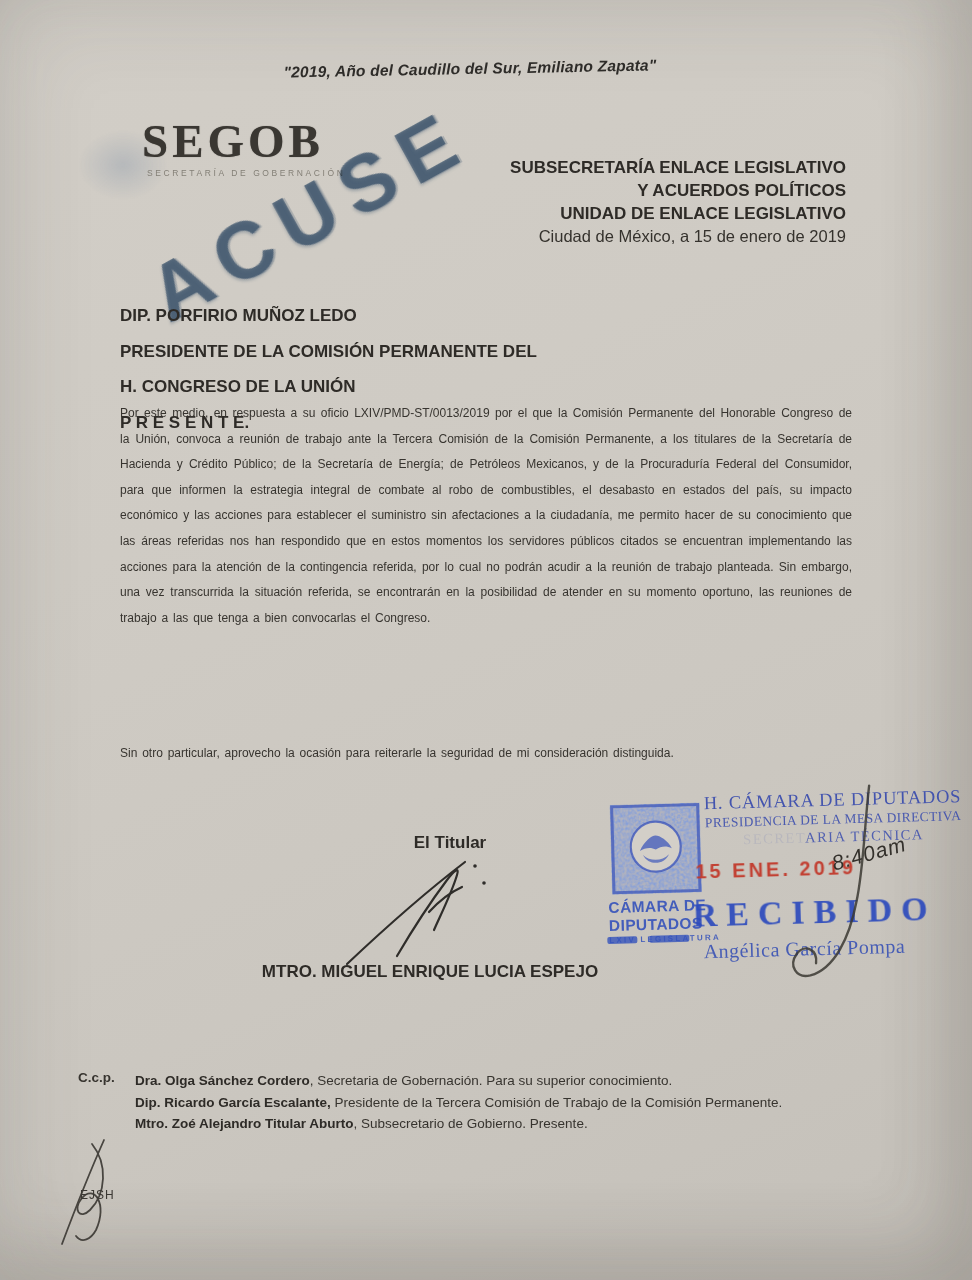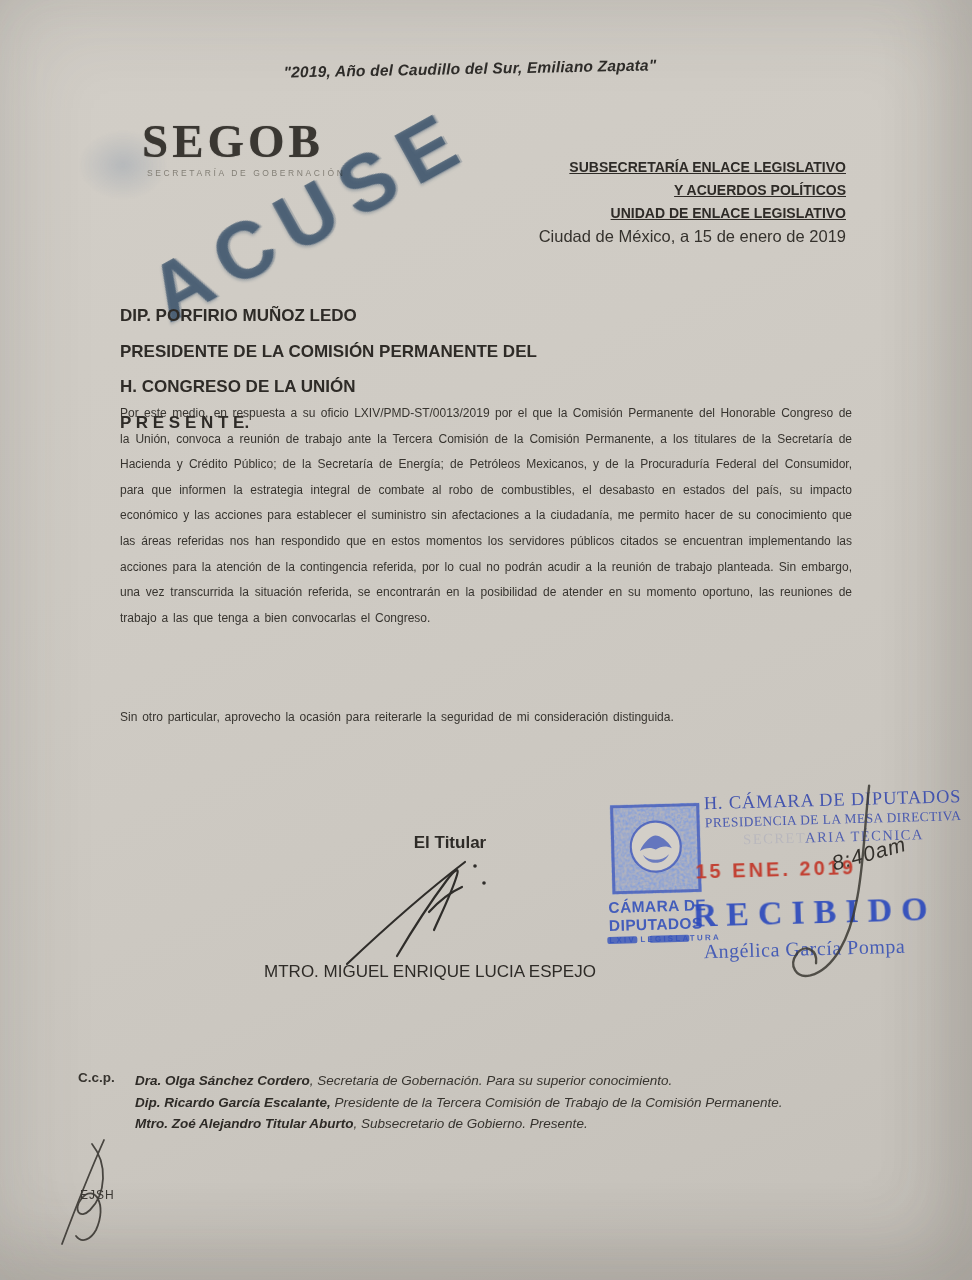--- a/index.html
+++ b/index.html
@@ -31,38 +31,38 @@
 
   
   .acuse { top:165px; left:128px; width:362px; height:100px; text-align:center;
     transform:rotate(-29deg); mix-blend-mode:multiply; }
   .acuse span { font-weight:bold; font-size:80px; letter-spacing:14px; line-height:100px;
     color:rgba(66,99,135,0.72); filter:blur(0.4px);
     text-shadow:2px 1px 0 rgba(66,99,135,0.25), -1px 2px 3px rgba(66,99,135,0.3); }
 
   
   .letterhead { top:156px; right:126px; width:460px; text-align:right; }
-  .lh-bold { font-weight:bold; font-size:14px; line-height:23px; color:#2e2b27;text-decoration:underline; }
+  .lh-bold { font-weight:bold; font-size:17px; line-height:23px; color:#2e2b27; }
   .lh-reg  { font-size:16.5px; line-height:23px; color:#35322d; }
 
   
   .addressee { top:292px; left:120px; width:640px; }
   .addressee div { font-weight:bold; font-size:17px; line-height:23.5px; color:#2e2b27;margin-top:12px; }
 
   
   .bodyp { left:120px; width:732px; font-size:12px; line-height:25.6px; text-align:justify;
     color:#37342f; word-spacing:1.5px; }
   .p1 { top:401px; }
-  .p2 { top:705px; }
+  .p2 { top:741px; }
 
   
   .titular { top:833px; left:310px; width:280px; text-align:center;
     font-weight:bold; font-size:17px; color:#2e2b27; }
   .sig-name { top:962px; left:120px; width:620px; text-align:center;
-    font-weight:normal; font-size:17px; color:#2e2b27; }
+    font-weight:bold; font-size:17px; color:#2e2b27; }
   .sig-svg { top:850px; left:335px; }
 
   
   .stamp { top:782px; left:600px; width:372px; height:215px; transform:rotate(-1.6deg); }
   .emblem { position:absolute; top:18px; left:12px; }
   .em-txt { position:absolute; left:8px; top:112px; color:#3552bb; }
   .em-l1, .em-l2 { font-weight:bold; font-size:15.5px; line-height:18px; letter-spacing:0.4px; opacity:0.9; }
   .em-l3 { font-size:8px; letter-spacing:2.2px; font-weight:bold; opacity:0.85; margin-top:1px; }
   .em-dash { position:absolute; top:150px; height:7px; background:#3552bb; opacity:0.8; border-radius:2px; }
   .dash1 { left:6px; width:30px; }
@@ -82,21 +82,21 @@
   .recibido { position:absolute; top:112px; left:92px; font-family:"Liberation Serif", serif;
     font-weight:bold; font-size:34px; letter-spacing:9px; color:#2d4bbd; opacity:0.92;
     white-space:nowrap; filter:blur(0.2px); }
   .received-by { position:absolute; top:156px; left:102px; font-family:"Liberation Serif", serif;
     font-size:20px; letter-spacing:0.5px; color:#3d55b5; opacity:0.92; white-space:nowrap; }
   .pen-svg { position:absolute; top:0; left:0; }
 
   
   .ccp { top:1068px; left:78px; width:820px; font-size:13.5px; color:#37342f; }
   .ccp-label { position:absolute; left:0; top:2px; font-weight:bold; }
-  .ccp-entries { position:absolute; left:57px; top:2px; width:760px; line-height:21.5px;font-style:italic; }
+  .ccp-entries { position:absolute; left:57px; top:2px; width:760px; line-height:21.5px; }
   .ccp-entries b { color:#2e2b27; }
 
   .ejsh { top:1188px; left:80px; font-size:12px; letter-spacing:1px; color:#3b3833; }
   .ejsh-svg { top:1138px; left:52px; }
 </style>
 </head>
 <body>
 
 <div class="page">
 

